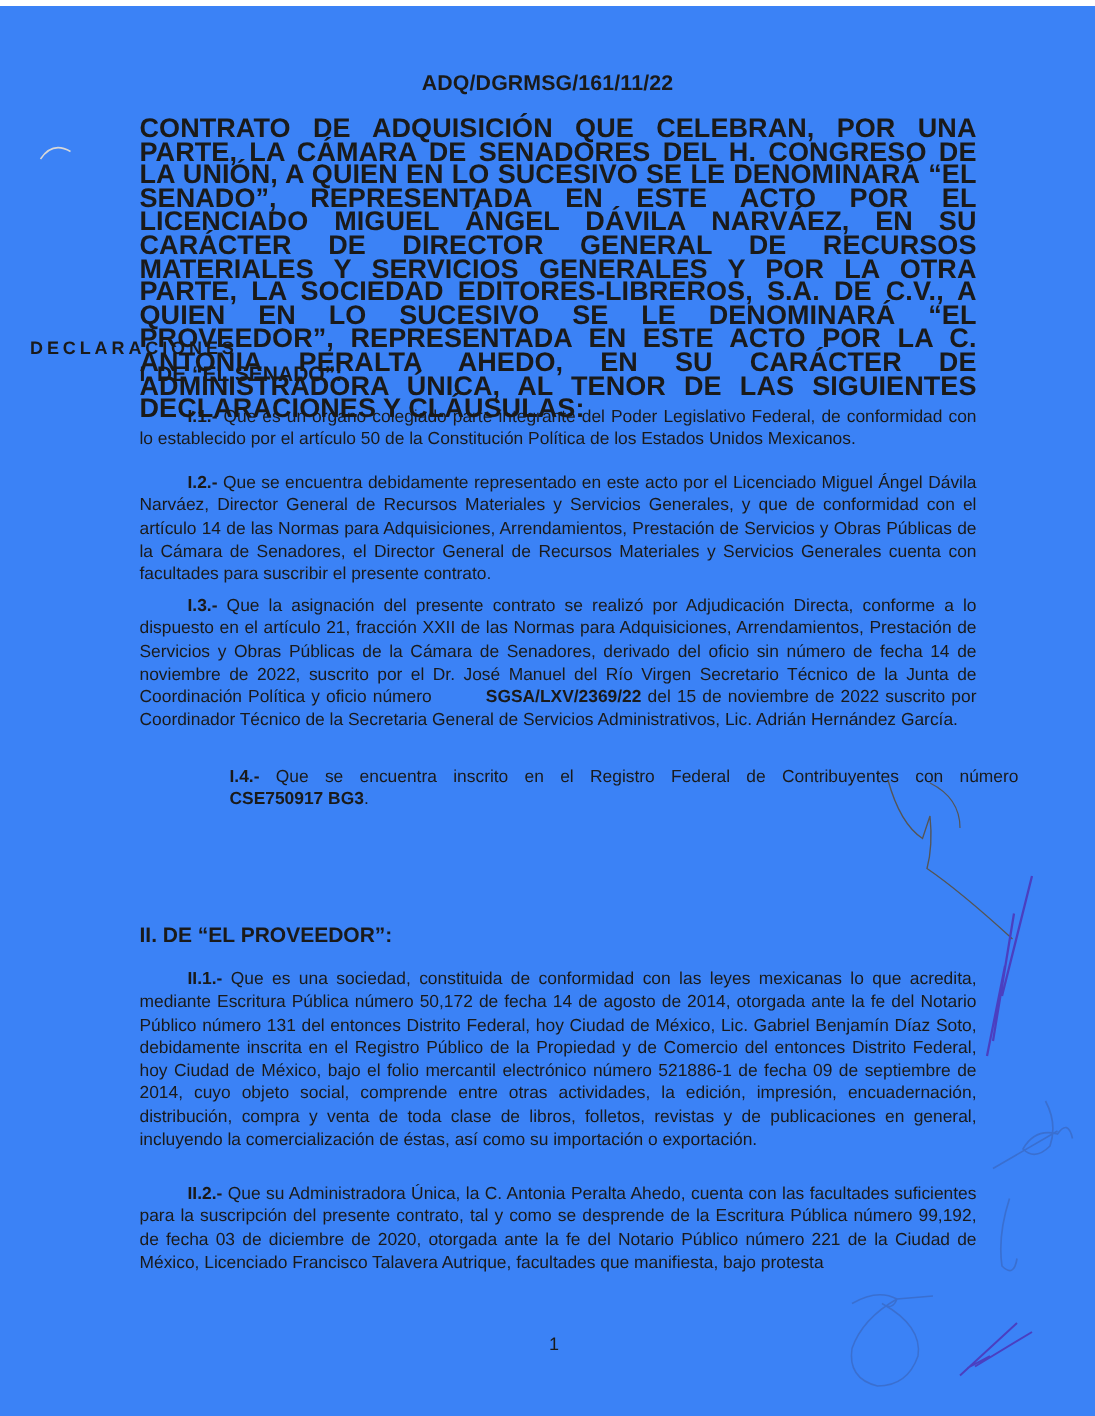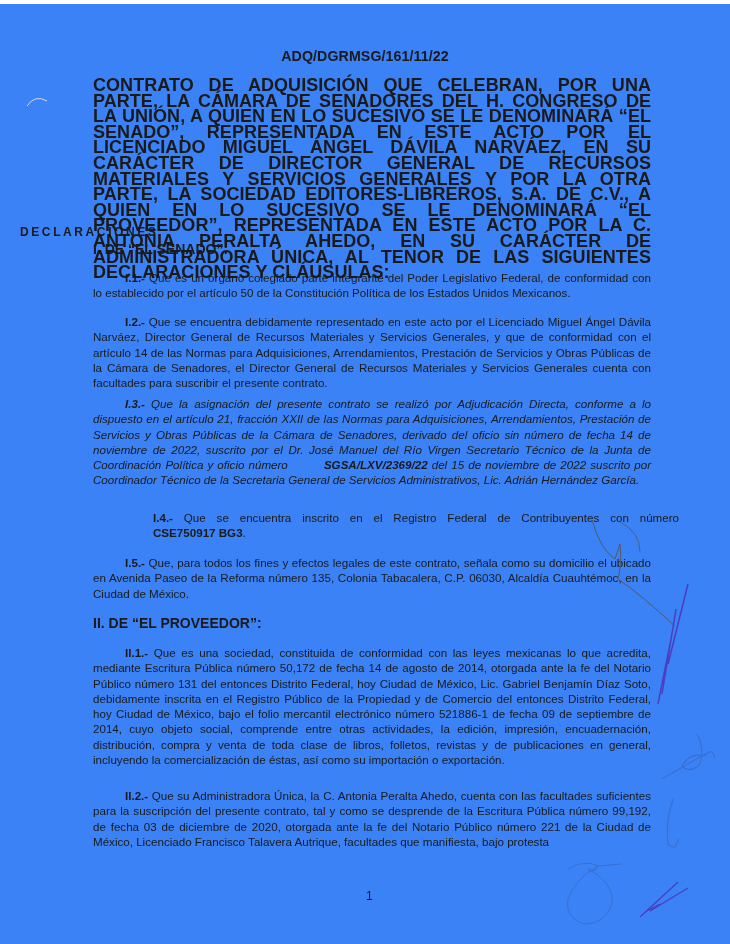--- a/index.html
+++ b/index.html
@@ -28,31 +28,28 @@
   <div class="section" style="top:237px;">I. DE “EL SENADO”:</div>
 
   <div class="para" style="top:266px;">
     <b>I.1.-</b><span> Que es un órgano colegiado parte integrante del Poder Legislativo Federal, de conformidad con lo establecido por el artículo 50 de la Constitución Política de los Estados Unidos Mexicanos.</span>
   </div>
 
   <div class="para" style="top:310px;">
     <b>I.2.-</b><span> Que se encuentra debidamente representado en este acto por el Licenciado Miguel Ángel Dávila Narváez, Director General de Recursos Materiales y Servicios Generales, y que de conformidad con el artículo 14 de las Normas para Adquisiciones, Arrendamientos, Prestación de Servicios y Obras Públicas de la Cámara de Senadores, el Director General de Recursos Materiales y Servicios Generales cuenta con facultades para suscribir el presente contrato.</span>
   </div>
 
-  <div class="para" style="top:392px;font-style:italic;">
+  <div class="para" style="top:392px;">
     <b>I.3.-</b><span> Que la asignación del presente contrato se realizó por Adjudicación Directa, conforme a lo dispuesto en el artículo 21, fracción XXII de las Normas para Adquisiciones, Arrendamientos, Prestación de Servicios y Obras Públicas de la Cámara de Senadores, derivado del oficio sin número de fecha 14 de noviembre de 2022, suscrito por el Dr. José Manuel del Río Virgen Secretario Técnico de la Junta de Coordinación Política y oficio número </span><b>SGSA/LXV/2369/22</b><span> del 15 de noviembre de 2022 suscrito por Coordinador Técnico de la Secretaria General de Servicios Administrativos, Lic. Adrián Hernández García.</span>
   </div>
 
   <div class="para" style="top:506px;padding-left:28px;">
     <b>I.4.-</b><span> Que se encuentra inscrito en el Registro Federal de Contribuyentes con número </span><b>CSE750917 BG3</b><span>.</span>
   </div>
 
-  <div class="para" style="top:551px;">
-    <b>I.5.-</b><span> Que, para todos los fines y efectos legales de este contrato, señala como su domicilio el ubicado en Avenida Paseo de la Reforma número 135, Colonia Tabacalera, C.P. 06030, Alcaldía Cuauhtémoc, en la Ciudad de México.</span>
-  </div>
 
   <div class="section" style="top:611px;">II.  DE “EL PROVEEDOR”:</div>
 
   <div class="para" style="top:641px;">
     <b>II.1.-</b><span> Que es una sociedad, constituida de conformidad con las leyes mexicanas lo que acredita, mediante Escritura Pública número 50,172 de fecha 14 de agosto de 2014, otorgada ante la fe del Notario Público número 131 del entonces Distrito Federal, hoy Ciudad de México, Lic. Gabriel Benjamín Díaz Soto, debidamente inscrita en el Registro Público de la Propiedad y de Comercio del entonces Distrito Federal, hoy Ciudad de México, bajo el folio mercantil  electrónico número 521886-1 de fecha 09 de septiembre de 2014, cuyo objeto social, comprende entre otras actividades, la edición, impresión, encuadernación, distribución, compra y venta de toda clase de libros, folletos, revistas y de publicaciones en general, incluyendo la comercialización de éstas, así como su importación o exportación.</span>
   </div>
 
   <div class="para" style="top:784px;">
     <b>II.2.-</b><span> Que su Administradora Única, la C. Antonia Peralta Ahedo, cuenta con las facultades suficientes para la suscripción del presente contrato, tal y como se desprende de la Escritura Pública número 99,192, de fecha 03 de diciembre de 2020, otorgada ante la fe del Notario Público número 221 de la Ciudad de México, Licenciado Francisco Talavera Autrique, facultades que manifiesta, bajo protesta</span>
   </div>

